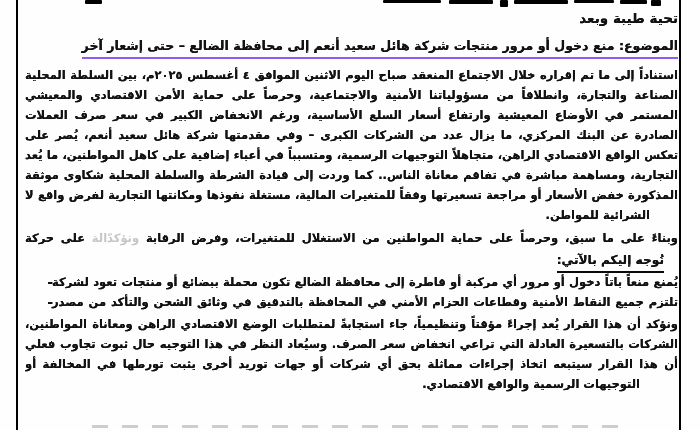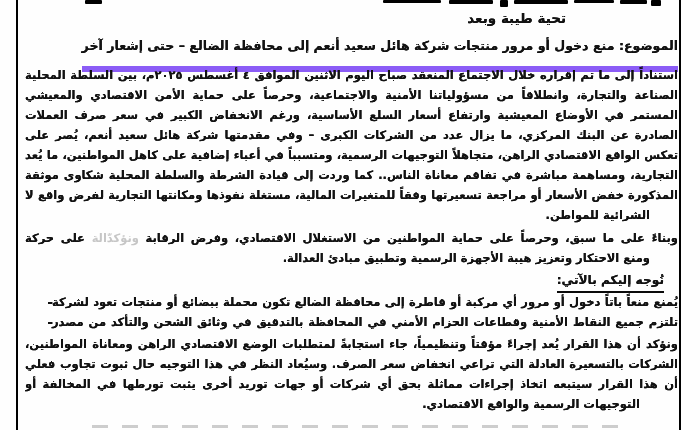--- a/index.html
+++ b/index.html
@@ -13,27 +13,27 @@
     color:#121212;
     direction:rtl;
     text-shadow:0 0 .4px currentColor;
   }
   .vborder{position:absolute;top:0;bottom:0;width:2px;background:#000;}
   .vborder.left{left:16px;}
   .vborder.right{left:679px;}
   .content{position:absolute;top:0;left:25px;width:653px;direction:rtl;}
   .greeting{
     margin-top:9px;height:18px;line-height:18px;
-    font-size:13.5px;text-align:right;padding-right:112px;
+    font-size:13.5px;text-align:right;
   }
   .subject-row{margin-top:9px;height:22px;line-height:20px;text-align:right;font-size:12.6px;}
   .subject-row .u{
     display:inline-block;
-    border-bottom:6px solid #8b5cf6;
-    padding-bottom:10px;
+    border-bottom:2px solid #8b5cf6;
+    padding-bottom:1px;
   }
   .jline,.fline{
     font-size:11.5px;line-height:20px;height:20px;overflow:hidden;
   }
   .jline{text-align:justify;text-align-last:justify;}
   .fline{text-align:right;}
   .intro{margin-top:7px;}
   .basis{margin-top:3px;}
   .inset-sm{padding-left:2px;padding-right:28px;}
   .inset-lg{padding-left:2px;padding-right:38px;}
@@ -89,22 +89,21 @@
       <div class="jline">الصناعة والتجارة، وانطلاقاً من مسؤولياتنا الأمنية والاجتماعية، وحرصاً على حماية الأمن الاقتصادي والمعيشي للمواطنين، وفي ظل التدهور</div>
       <div class="jline">المستمر في الأوضاع المعيشية وارتفاع أسعار السلع الأساسية، ورغم الانخفاض الكبير في سعر صرف العملات الأجنبية بحسب التحديثات الرسمية</div>
       <div class="jline">الصادرة عن البنك المركزي، ما يزال عدد من الشركات الكبرى – وفي مقدمتها شركة هائل سعيد أنعم، يُصر على تسويق منتجاته بأسعار مرتفعة لا</div>
       <div class="jline">تعكس الواقع الاقتصادي الراهن، متجاهلاً التوجيهات الرسمية، ومتسبباً في أعباء إضافية على كاهل المواطنين، ما يُعد مخالفة صريحة لمبادئ العدالة</div>
       <div class="jline">التجارية، ومساهمة مباشرة في تفاقم معاناة الناس.. كما وردت إلى قيادة الشرطة والسلطة المحلية شكاوى موثقة من مواطنين، أفادت برفض الشركة</div>
       <div class="jline">المذكورة خفض الأسعار أو مراجعة تسعيرتها وفقاً للمتغيرات المالية، مستغلة نفوذها ومكانتها التجارية لفرض واقع لا ينسجم مع حالة السوق أو القدرة</div>
       <div class="fline inset-sm">الشرائية للمواطن.</div>
     </div>
 
     <div class="basis">
-      <div class="jline"><span>وبناءً على ما سبق، وحرصاً على حماية المواطنين من الاستغلال الاقتصادي، وفرض الرقابة</span> <span class="faded">ونؤكدّالة</span> <span>على حركة البضائع، واستقرار السوق المحلي،</span></div>
-      <div class="fline inset-sm">ومنع الاحتكار وتعزيز هيبة الأجهزة الرسمية وتطبيق مبادئ العدالة.</div>
+      <div class="jline"><span>وبناءً على ما سبق، وحرصاً على حماية المواطنين من الاستغلال للمتغيرات، وفرض الرقابة</span> <span class="faded">ونؤكدّالة</span> <span>على حركة البضائع، واستقرار السوق المحلي،</span></div>
     </div>
 
     <div class="heading-row">
       <span class="u">نُوجه إليكم بالآتي:</span>
     </div>
 
     <div class="jline bullet">
       <span class="dash">-</span>
       <span>يُمنع منعاً باتاً دخول أو مرور أي مركبة أو قاطرة إلى محافظة الضالع تكون محملة ببضائع أو منتجات تعود لشركة هائل سعيد أنعم، حتى إشعار آخر.</span>
     </div>

